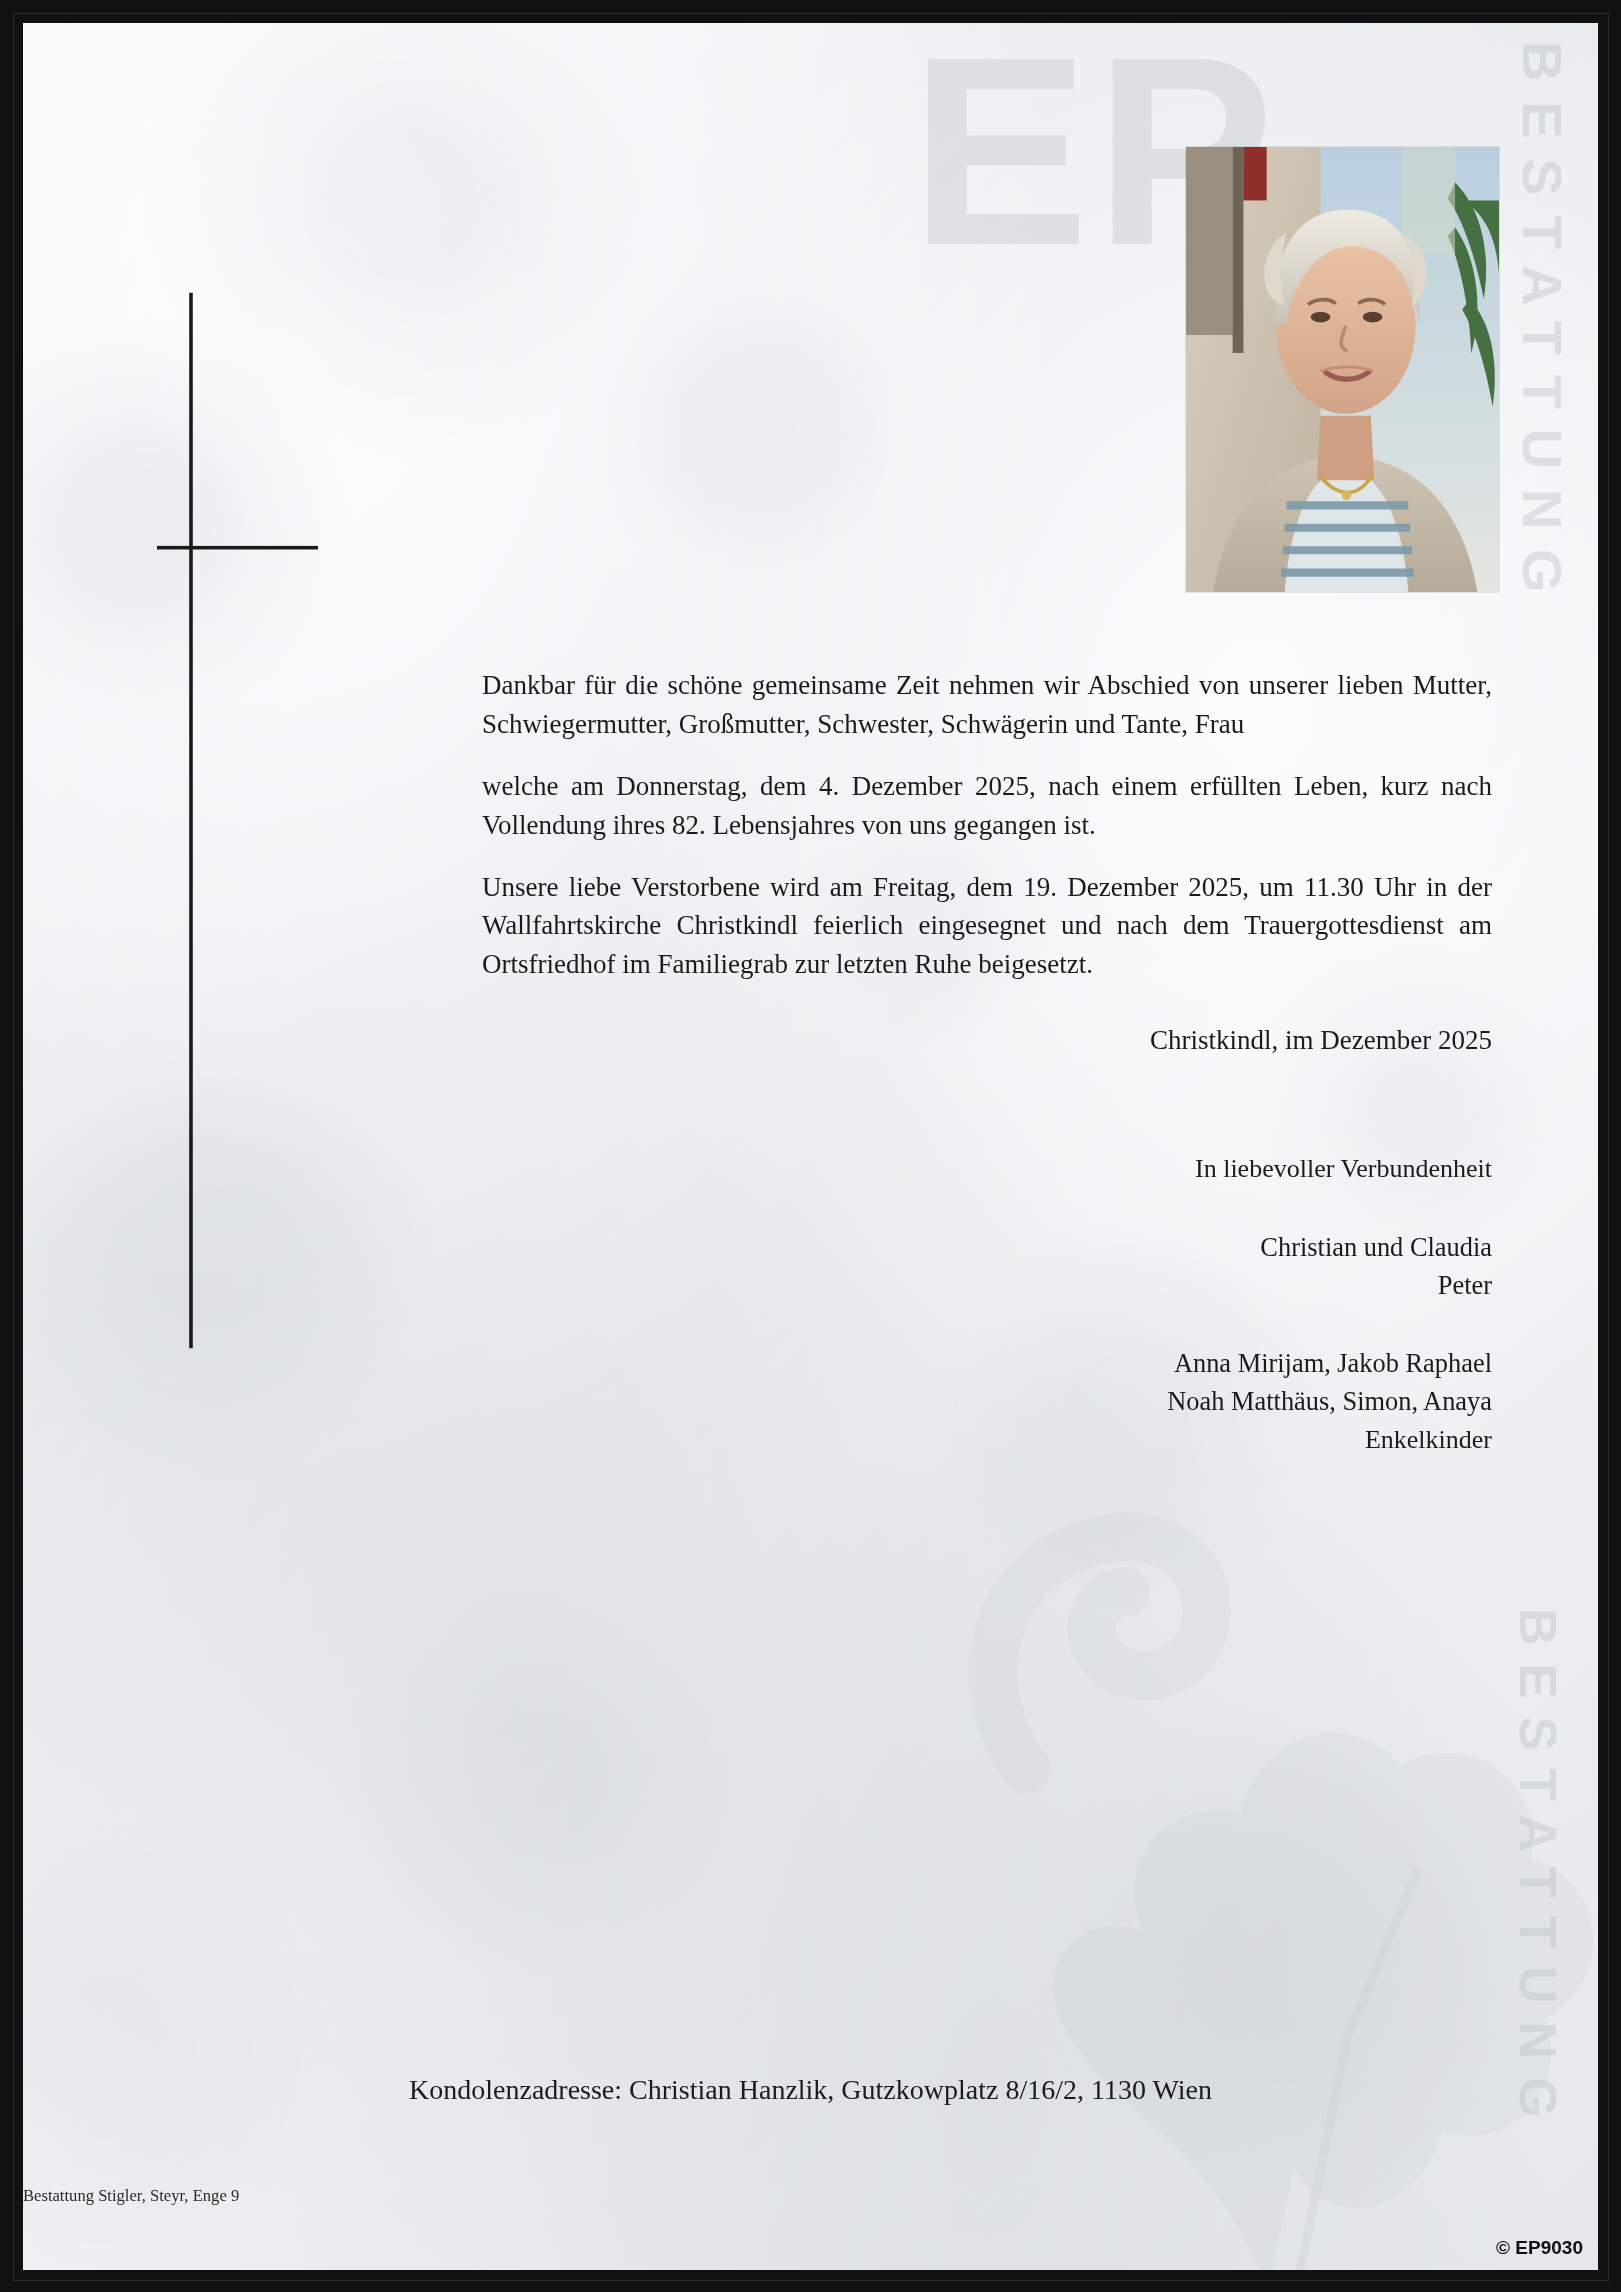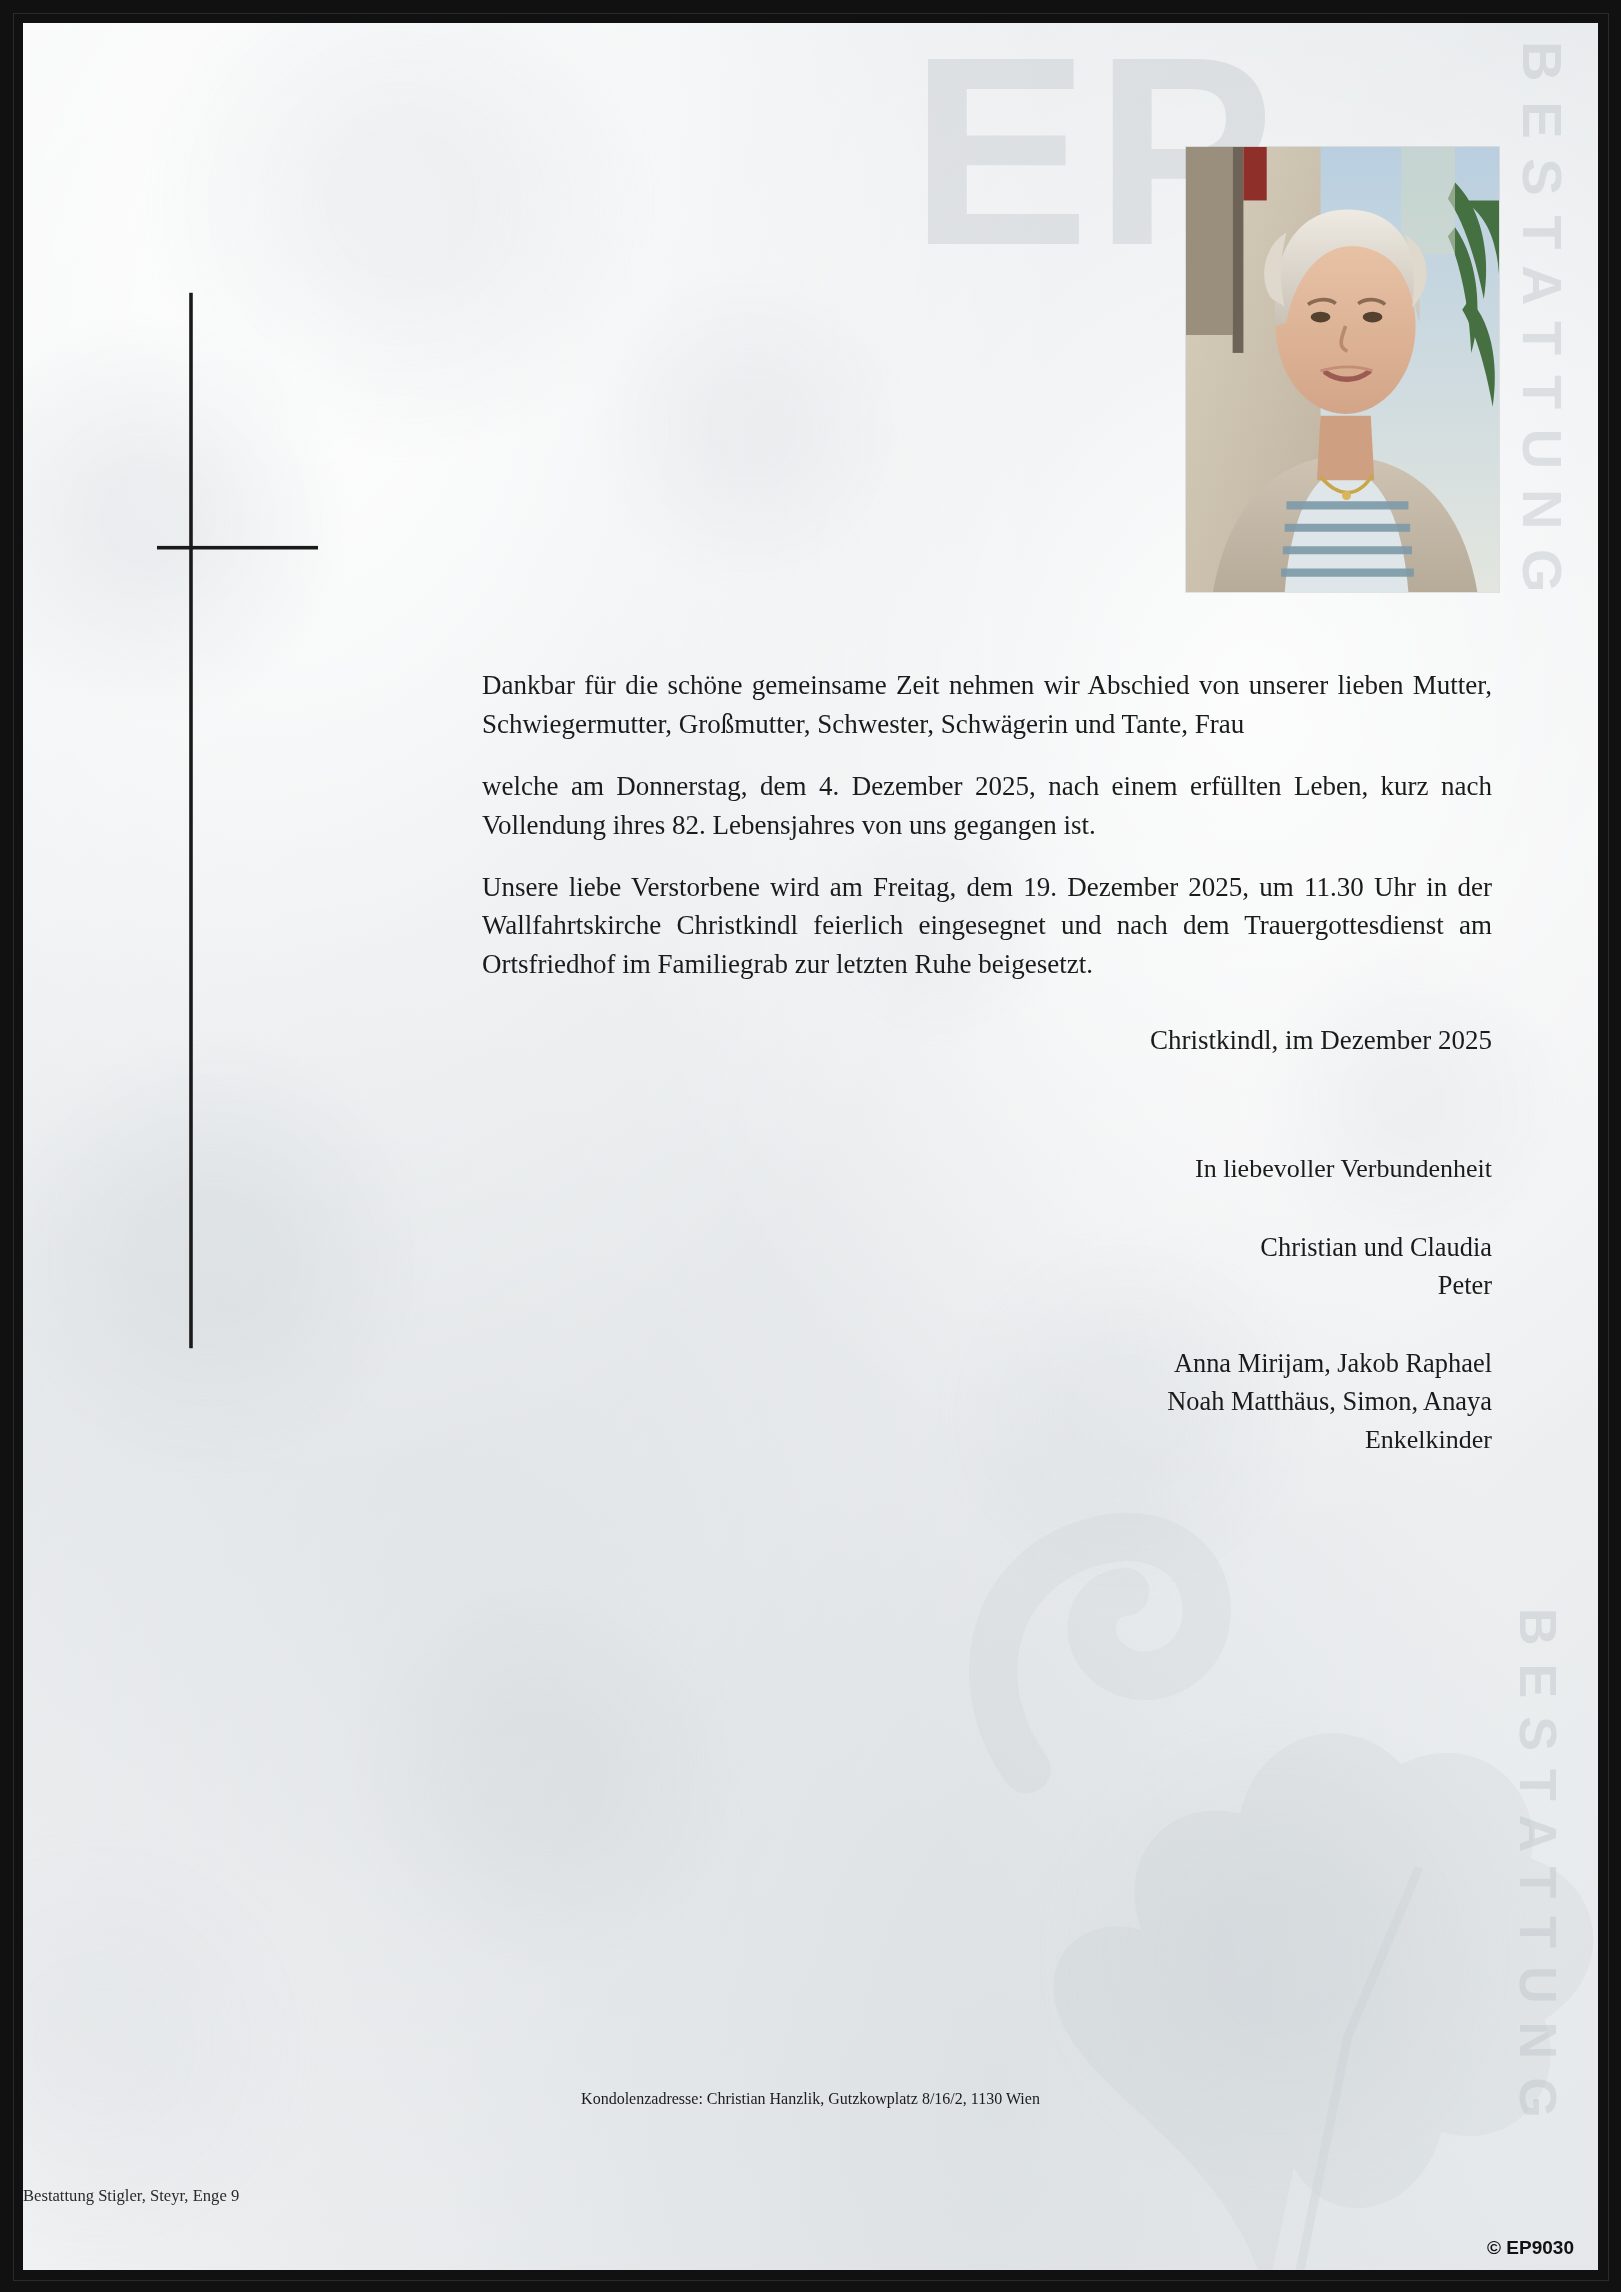--- a/index.html
+++ b/index.html
@@ -184,36 +184,35 @@
   .closing .bold { font-weight: 400; font-size: 26.4px; line-height: 1.42; }
   .gap-m { height: 41px; }
   .gap-l { height: 56px; }
 
   .condolence {
     position: absolute;
     left: 0;
     right: 0;
     top: 2051px;
     text-align: center;
-    font-size: 16px;
+    font-size: 28px;
     color: #1b1b1b;
-    margin-top: 16px;
   }
   .footer-line {
     position: absolute;
     left: 0;
     right: 0;
     bottom: 64px;
     text-align: left;
     font-size: 16.6px;
     color: #2a2a2a;
   }
   .copyright {
     position: absolute;
-    right: 24px;
+    right: 15px;
     bottom: 10.7px;
     font-family: "Liberation Sans", sans-serif;
     font-size: 19px;
     font-weight: 700;
     color: #111;
   }
 </style>
 </head>
 <body>
 

